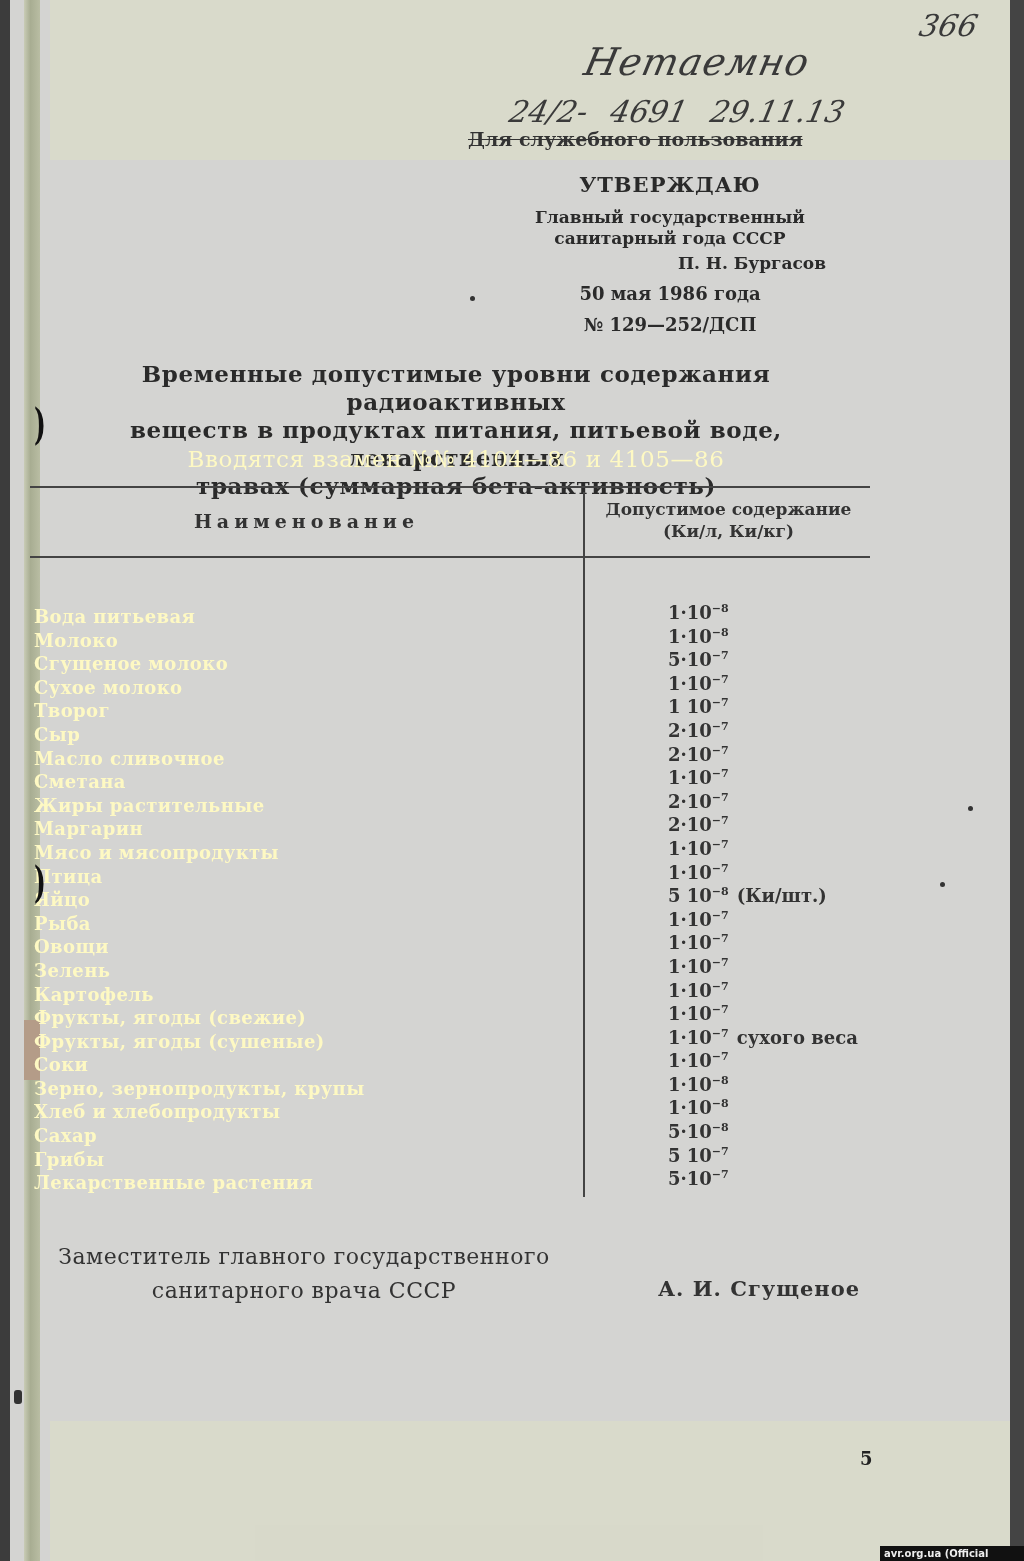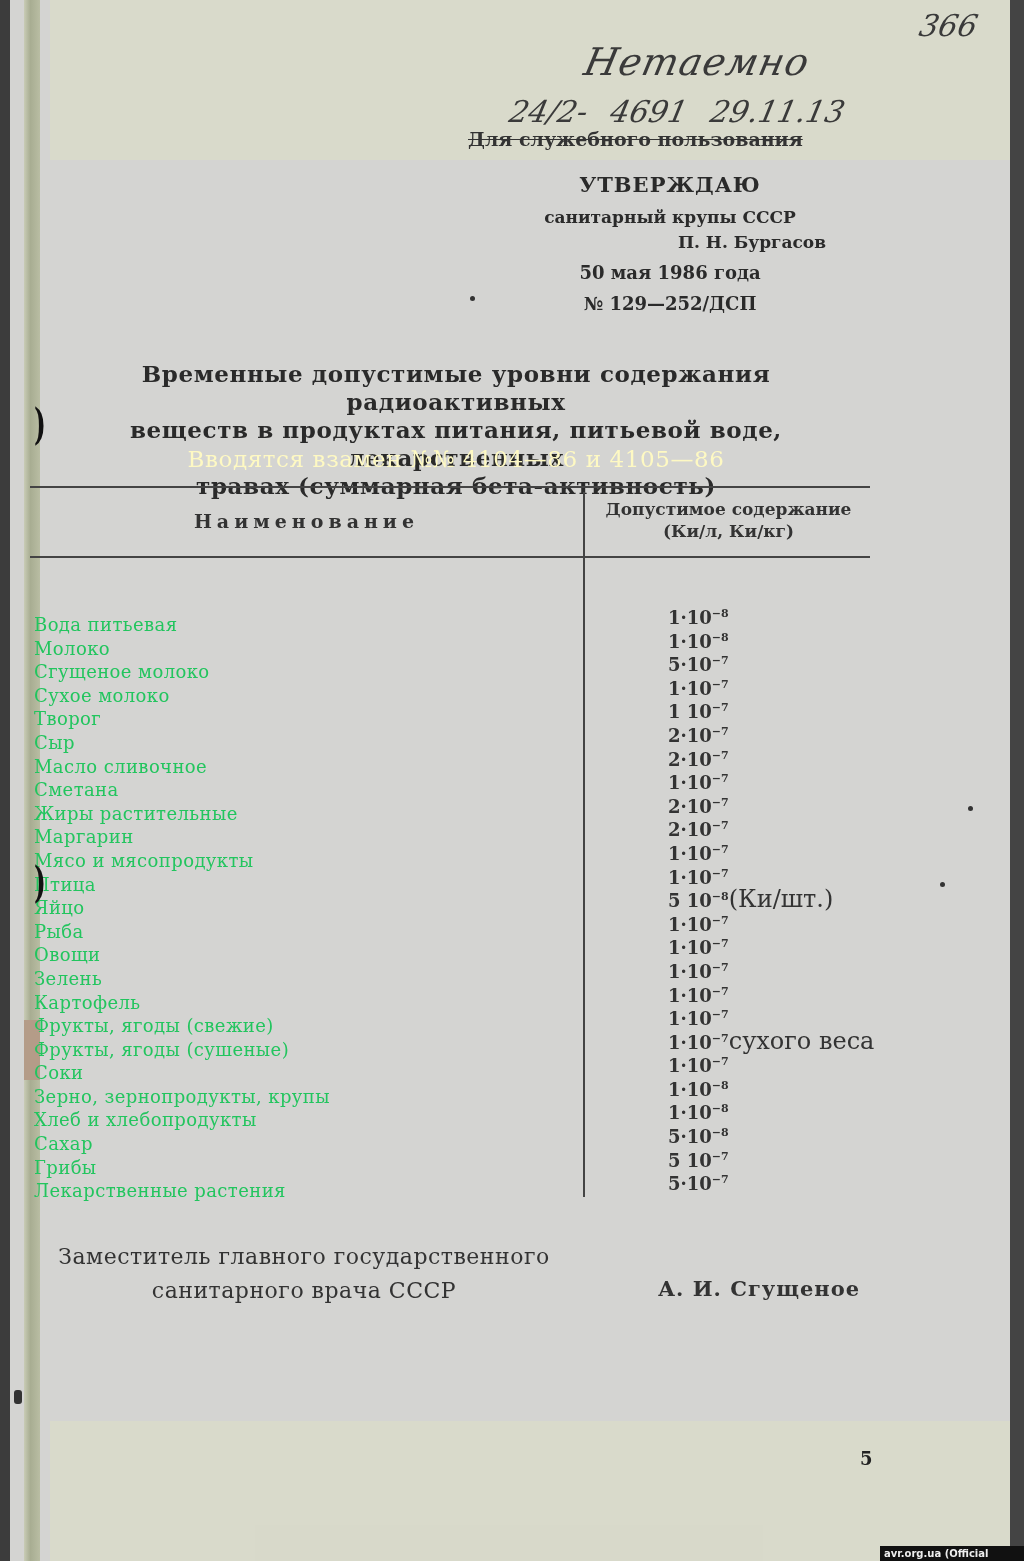--- a/index.html
+++ b/index.html
@@ -62,28 +62,28 @@
     font-size: 19px; letter-spacing: 5px; font-weight: bold; color: #333;
   }
   .th-value {
     position: absolute; left: 587px; top: 498px; width: 283px; text-align: center;
     font-size: 17px; line-height: 22px; font-weight: bold; color: #333;
   }
 
   .rows { position: absolute; left: 34px; top: 602px; width: 850px; }
   .row { position: relative; height: 23.6px; }
   .cell-name {
-    position: absolute; left: 0; top: 12px; font-size: 18px; font-weight: normal; color: #22c55e;
+    position: absolute; left: 0; top: 4px; font-size: 18px; font-weight: bold; color: #fef9c3;
     letter-spacing: 0.4px; white-space: nowrap;
   }
   .cell-value {
     position: absolute; left: 634px; top: 0; font-size: 18px; font-weight: bold; color: #333; white-space: nowrap;
   }
   .cell-value sup { font-size: 11px; vertical-align: 7px; }
-  .cell-note { font-size: 24px; font-weight: normal; margin-left: 0; }
+  .cell-note { font-size: 18px; font-weight: bold; margin-left: 8px; }
 
   .bracket {
     position: absolute; left: 30px; font-size: 42px; font-weight: bold; color: #111;
     transform: scaleX(0.6);
   }
   .bracket-1 { top: 400px; }
   .bracket-2 { top: 858px; }
 
   .sign-left {
     position: absolute; left: 34px; top: 1240px; width: 540px; text-align: center;
@@ -112,21 +112,22 @@
 <div class="right-frame"></div>
 
 <div class="hand hand-page">366</div>
 <div class="hand hand-word">Нетаемно</div>
 <div class="hand hand-reg">24/2- 4691   29.11.13</div>
 
 <div class="restricted">Для служебного пользования</div>
 
 <div class="approve-block">
   <div class="approve-title">УТВЕРЖДАЮ</div>
-  <div class="approve-line">санитарный крупы СССР</div>
+  <div class="approve-line">Главный государственный</div>
+  <div class="approve-line">санитарный года СССР</div>
   <div class="approve-name">П. Н. Бургасов</div>
   <div class="approve-date">50 мая 1986 года</div>
   <div class="approve-date">№ 129—252/ДСП</div>
 </div>
 
 <div class="doc-title">
   <div>Временные допустимые уровни содержания радиоактивных</div>
   <div>веществ в продуктах питания, питьевой воде, лекарственных</div>
   <div>травах (суммарная бета-активность)</div>
 </div>

